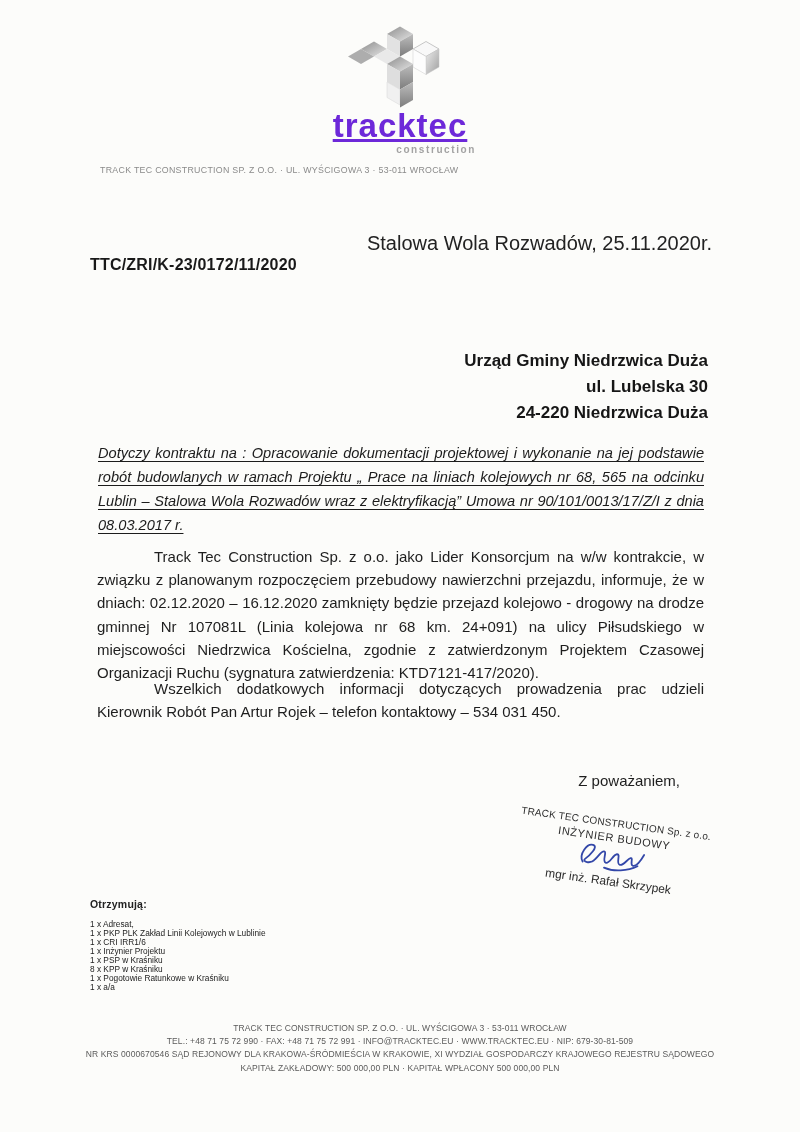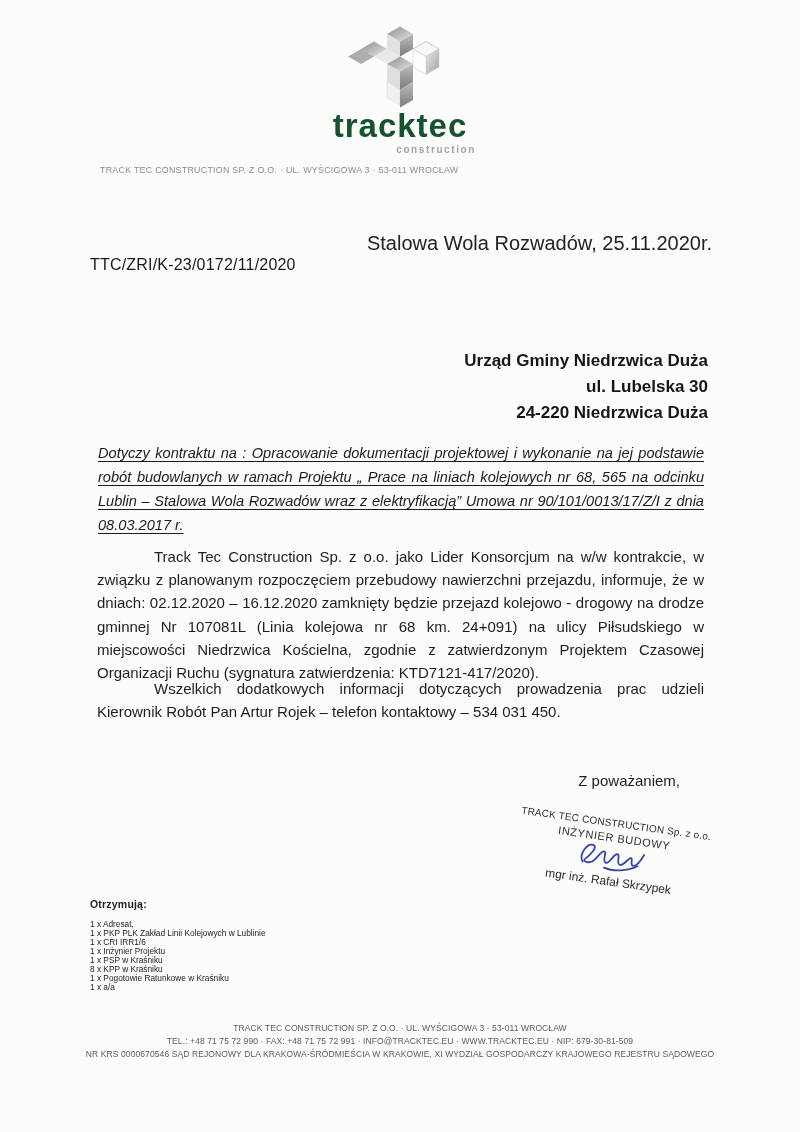--- a/index.html
+++ b/index.html
@@ -15,36 +15,36 @@
     color: #1f1f1f;
     overflow: hidden;
   }
   .abs { position: absolute; }
 
   
   .logo-block { top: 24px; left: 0; width: 100%; text-align: center; }
   .logo-cubes svg { display: block; margin: 0 auto; }
   .logo-word {
     font-size: 33px; font-weight: bold; line-height: 1;
-    letter-spacing: 1px; color: #14532d; margin-top: 1px;
+    letter-spacing: 1px; color: #6d28d9; margin-top: 1px; text-decoration: underline;
   }
   .logo-sub {
     width: 152px; margin: 2px auto 0; text-align: right;
     font-size: 10px; font-weight: bold; letter-spacing: 1.6px; color: #a3a3a3;
   }
 
   
   .header-line {
     top: 165px; left: 100px;
     font-size: 8.8px; letter-spacing: 0.3px; color: #8a8a8a;
   }
 
   
   .place-date { top: 232px; right: 88px; font-size: 20px; color: #222; }
-  .reference  { top: 256px; left: 90px; font-size: 16px; font-weight: normal; letter-spacing: 0.2px; color: #191919; }
+  .reference  { top: 256px; left: 90px; font-size: 16px; font-weight: bold; letter-spacing: 0.2px; color: #191919; }
 
   .recipient {
     top: 348px; right: 92px; text-align: right;
     font-size: 17px; font-weight: bold; line-height: 26px; color: #161616;
   }
 
   .subject {
     top: 441px; left: 98px; width: 606px;
     font-size: 14.6px; font-style: italic; line-height: 24px;
     text-align: justify; text-decoration: underline; text-underline-offset: 3px;
@@ -173,15 +173,16 @@
     <div class="dist-item">1 x PSP w Kraśniku</div>
     <div class="dist-item">8 x KPP w Kraśniku</div>
     <div class="dist-item">1 x Pogotowie Ratunkowe w Kraśniku</div>
     <div class="dist-item">1 x a/a</div>
   </div>
 
   <div class="abs footer">
     <div>TRACK TEC CONSTRUCTION SP. Z O.O.  ·  UL. WYŚCIGOWA 3  ·  53-011 WROCŁAW</div>
     <div>TEL.: +48 71 75 72 990 ·  FAX: +48 71 75 72 991  ·  INFO@TRACKTEC.EU  ·  WWW.TRACKTEC.EU  ·  NIP: 679-30-81-509</div>
     <div>NR KRS 0000670546 SĄD REJONOWY DLA KRAKOWA-ŚRÓDMIEŚCIA W KRAKOWIE, XI WYDZIAŁ GOSPODARCZY KRAJOWEGO REJESTRU SĄDOWEGO</div>
+    <div>KAPITAŁ ZAKŁADOWY: 500 000,00 PLN · KAPITAŁ WPŁACONY 500 000,00 PLN</div>
   </div>
 
 </div>
 
 </body></html>

